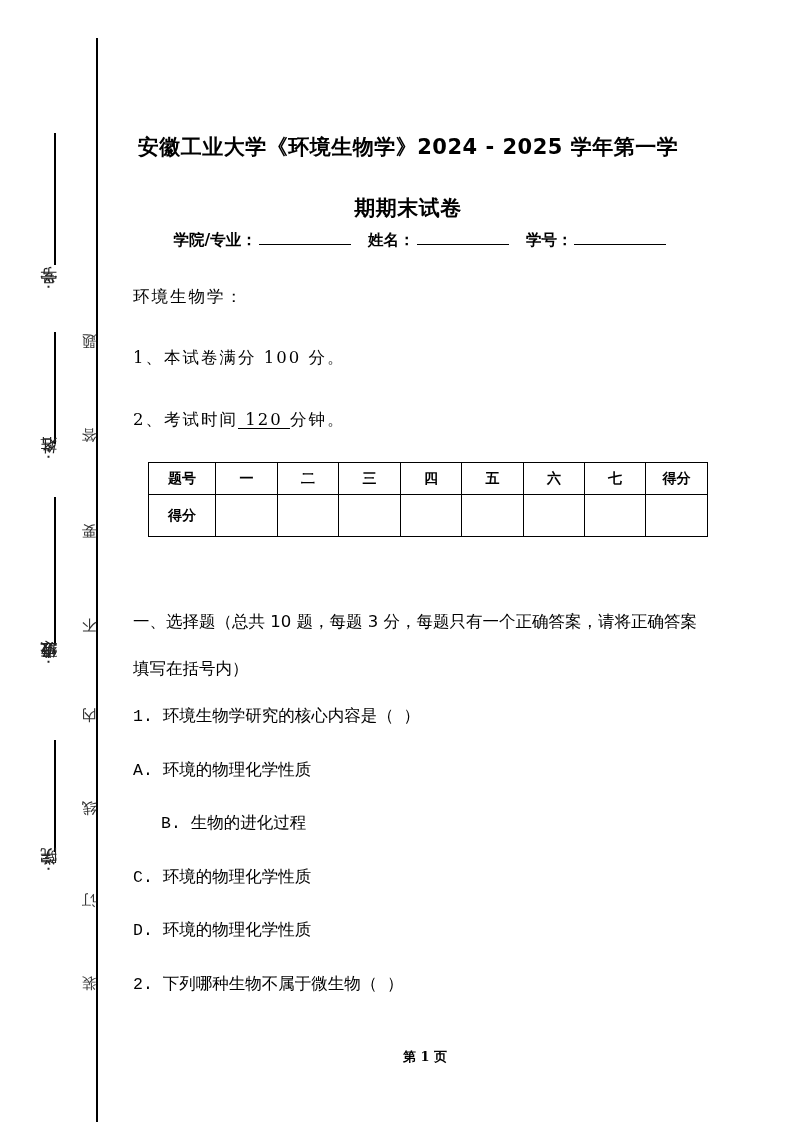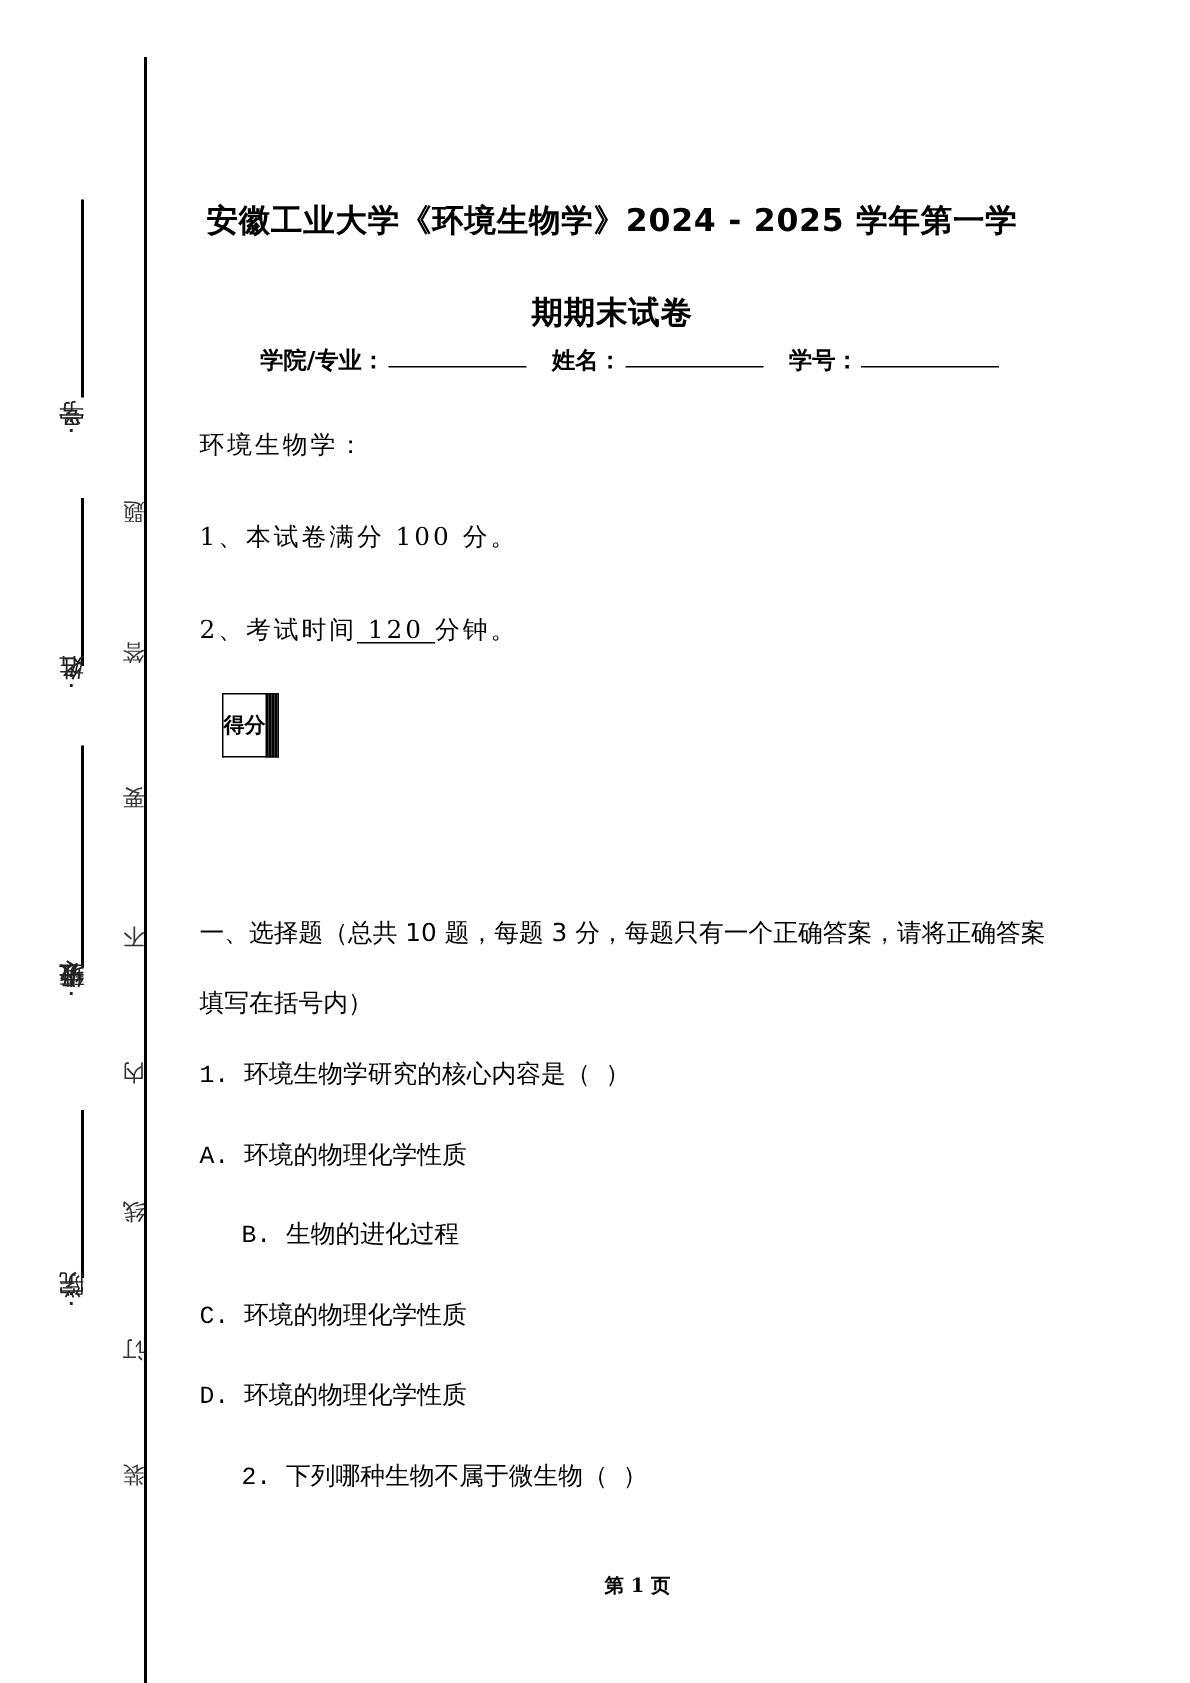--- a/index.html
+++ b/index.html
@@ -54,20 +54,31 @@
 </div>
 
 <div class="para" style="top:286px;">环境生物学：</div>
 <div class="para" style="top:347px;">1、本试卷满分 100 分。</div>
 <div class="para" style="top:409px;">
   <span>2、考试时间</span><span class="under"> 120 </span><span>分钟。</span>
 </div>
 
 <table class="score">
   <tbody>
+      <tr class="h">
+    <td style="width:66px;">题号</td>
+    <td style="width:61px;">一</td>
+    <td style="width:60px;">二</td>
+    <td style="width:61px;">三</td>
+    <td style="width:60px;">四</td>
+    <td style="width:61px;">五</td>
+    <td style="width:60px;">六</td>
+    <td style="width:60px;">七</td>
+    <td style="width:61px;">得分</td>
+  </tr>
   <tr class="r1">
     <td>得分</td>
     <td></td>
     <td></td>
     <td></td>
     <td></td>
     <td></td>
     <td></td>
     <td></td>
     <td></td>
@@ -75,15 +86,15 @@
 </tbody>
   </table>
 
 <div class="sec" style="top:598px;">一、选择题（总共 10 题，每题 3 分，每题只有一个正确答案，请将正确答案填写在括号内）</div>
 
 <div class="q" style="top:705px;">1. 环境生物学研究的核心内容是（    ）</div>
 <div class="q" style="top:759px;">A. 环境的物理化学性质</div>
 <div class="q" style="top:812px;margin-left:28px;">B. 生物的进化过程</div>
 <div class="q" style="top:866px;">C. 环境的物理化学性质</div>
 <div class="q" style="top:919px;">D. 环境的物理化学性质</div>
-<div class="q" style="top:973px;margin-left:28px;">2. 下列哪种生物不属于微生物（    ）</div>
+<div class="q" style="top:973px;">2. 下列哪种生物不属于微生物（    ）</div>
 
 <div class="footer">第 1 页</div>
 
 </body></html>

